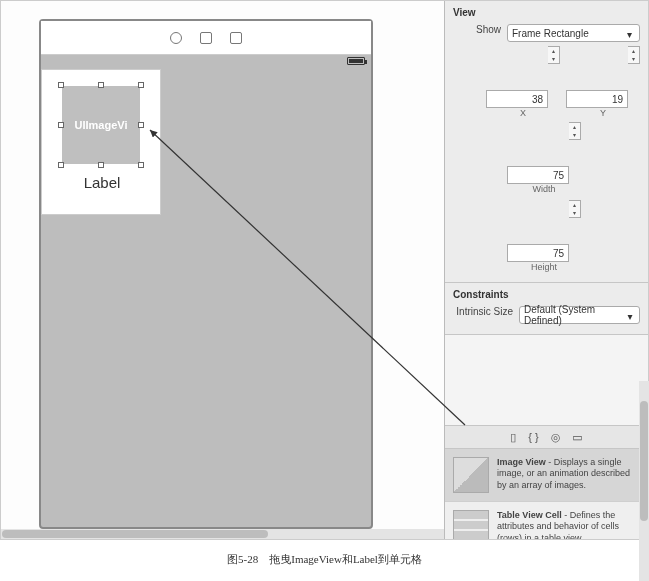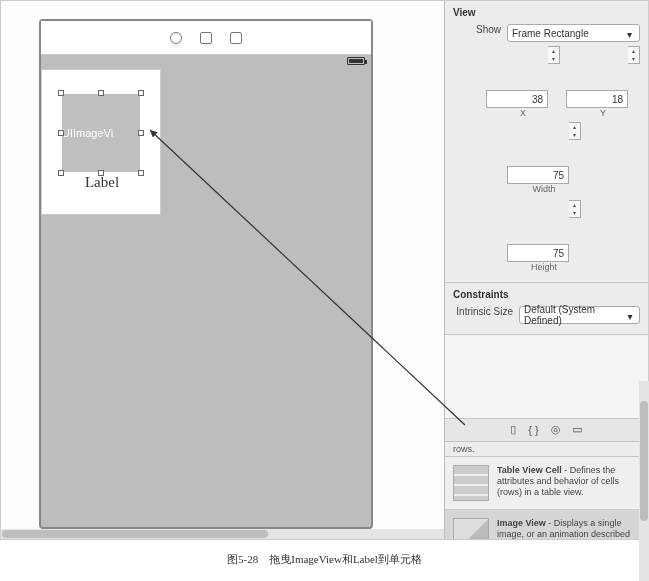--- a/index.html
+++ b/index.html
@@ -8,26 +8,26 @@
   .canvas-pane { flex: 1; position: relative; background: #fdfdfd; overflow: hidden; }
   .device-frame { position: absolute; left: 38px; top: 18px; width: 334px; height: 510px; border: 2px solid #888; border-radius: 4px; background: #bdbdbd; }
   .device-top { height: 34px; background: #fff; border-bottom: 1px solid #ccc; display: flex; align-items: center; justify-content: center; gap: 18px; }
   .top-icon { width: 12px; height: 12px; border: 1.5px solid #777; border-radius: 2px; display: inline-block; }
   .top-icon.circle { border-radius: 50%; }
   .status-bar { height: 14px; background: transparent; display: flex; justify-content: flex-end; padding: 2px 6px; }
   .battery { width: 18px; height: 8px; border: 1px solid #333; border-radius: 1px; position: relative; }
   .battery::after { content: ""; position: absolute; right: -3px; top: 2px; width: 2px; height: 4px; background: #333; }
   .battery::before { content: ""; position: absolute; left: 1px; top: 1px; width: 14px; height: 4px; background: #333; }
   .cell { position: absolute; left: 0; top: 48px; width: 120px; height: 146px; background: #fff; border: 1px solid #ccc; }
-  .uiimage { position: absolute; left: 20px; top: 24px; width: 78px; height: 78px; background: #bfbfbf; display: flex; align-items: center; color: #fff; font-weight: normal; font-size: 11px; }
+  .uiimage { position: absolute; left: 20px; top: 16px; width: 78px; height: 78px; background: #bfbfbf; display: flex; align-items: center; justify-content: center; color: #fff; font-weight: bold; font-size: 11px; }
   .sel-handle { width: 6px; height: 6px; border: 1px solid #666; background: #fff; position: absolute; }
   .h-tl { left: -4px; top: -4px; } .h-tm { left: 50%; top: -4px; margin-left: -3px; } .h-tr { right: -4px; top: -4px; }
   .h-ml { left: -4px; top: 50%; margin-top: -3px; } .h-mr { right: -4px; top: 50%; margin-top: -3px; }
   .h-bl { left: -4px; bottom: -4px; } .h-bm { left: 50%; bottom: -4px; margin-left: -3px; } .h-br { right: -4px; bottom: -4px; }
-  .uilabel { position: absolute; left: 0; top: 104px; width: 120px; text-align: center; font-size: 15px; color: #333; font-family: Liberation Serif, serif; }
+  .uilabel { position: absolute; left: 0; top: 104px; width: 120px; text-align: center; font-size: 15px; color: #333; }
 
   .inspector { width: 204px; border-left: 1px solid #bbb; background: #ececec; display: flex; flex-direction: column; }
   .insp-section { border-bottom: 1px solid #c6c6c6; padding: 6px 8px; }
   .insp-title { font-weight: bold; font-size: 10px; margin-bottom: 6px; }
   .row { display: flex; margin-bottom: 4px; gap: 6px; }
   .row label { width: 48px; text-align: right; font-size: 10px; color: #444; }
   .select { flex: 1; height: 18px; background: #fff; border: 1px solid #aaa; border-radius: 3px; font-size: 10px; padding: 0 4px; display: flex; align-items: center; justify-content: space-between; }
   .select .caret { width: 8px; height: 8px; }
   .numfield { width: 62px; height: 18px; background: #fff; border: 1px solid #aaa; padding: 0 4px; font-size: 10px; display: flex; align-items: center; justify-content: flex-end; margin-top: 44px; }
   .stepper { width: 12px; height: 18px; border: 1px solid #aaa; border-left: none; background: #f7f7f7; display: flex; flex-direction: column; }
@@ -113,21 +113,21 @@
                 <div class="numfield">38</div>
                 <div class="stepper">
                   <div>▴</div>
                   <div>▾</div>
                 </div>
               </div>
             <div class="sublabel">X</div>
           </div>
           <div>
             <div class="pair">
-                <div class="numfield">18</div>
+                <div class="numfield">19</div>
                 <div class="stepper">
                   <div>▴</div>
                   <div>▾</div>
                 </div>
               </div>
             <div class="sublabel">Y</div>
           </div>
         </div>
       </div>
       <div class="row">
@@ -169,30 +169,29 @@
     </div>
 
     <div class="gap"></div>
 
     <div class="lib-toolbar">
       <span>▯</span>
       <span>{ }</span>
       <span>◎</span>
       <span>▭</span>
     </div>
-    <div class="rows-remnant">rows.</div>
 
     <div class="library">
+      <div class="lib-item sel">
+        <div class="lib-thumb img"></div>
+        <div class="lib-text"><b>Image View</b><span> - Displays a single image, or an animation described by an array of images.</span></div>
+      </div>
       <div class="lib-item">
         <div class="lib-thumb lines"></div>
         <div class="lib-text"><b>Table View Cell</b><span> - Defines the attributes and behavior of cells (rows) in a table view.</span></div>
-      </div>
-      <div class="lib-item sel">
-        <div class="lib-thumb img"></div>
-        <div class="lib-text"><b>Image View</b><span> - Displays a single image, or an animation described by an array of images.</span></div>
       </div>
       <div class="lib-item">
         <div class="lib-thumb grid"></div>
       </div>
 
     </div>
     <div class="scrollbar-v" style="height:200px; top:auto; bottom:0;">
         <div class="thumb" style="height:60%; margin-top:20px;"></div>
       </div>
   </div>

